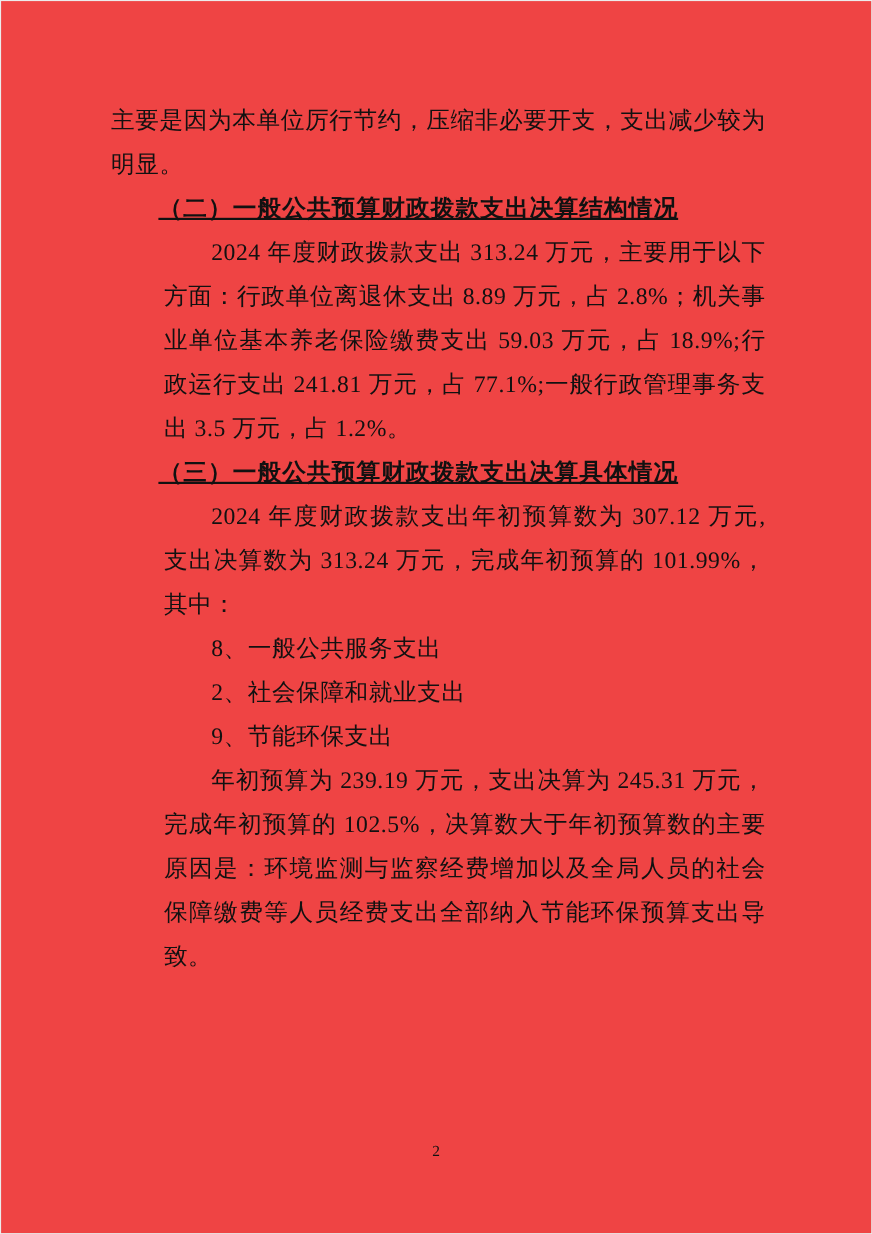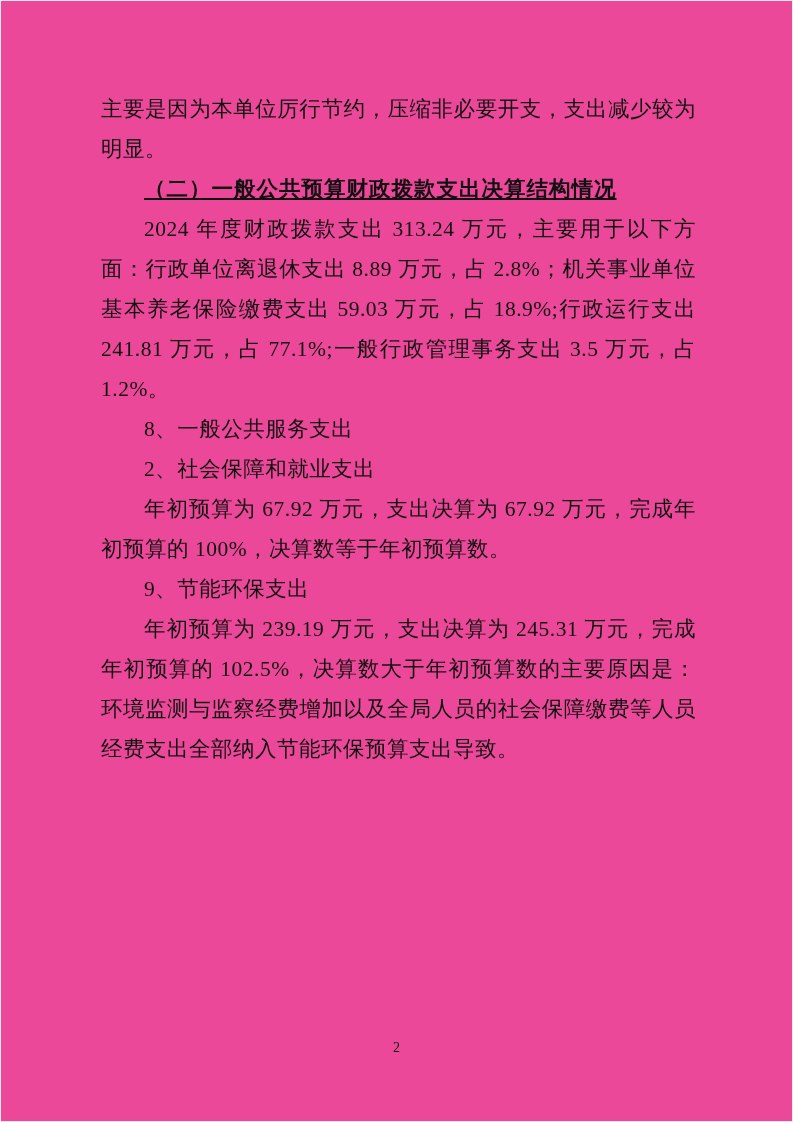--- a/index.html
+++ b/index.html
@@ -5,21 +5,21 @@
   html, body {
     margin: 0;
     padding: 0;
     background: #ffffff;
   }
   .page {
     position: relative;
     width: 793px;
     height: 1122px;
     box-sizing: border-box;
-    background: #ec4899;
+    background: #ef4444;
     border: 1px solid #ececec;
     overflow: hidden;
     font-family: "Liberation Serif", "DejaVu Serif", serif;
     color: #111111;
   }
   .doc-content {
     position: absolute;
     top: 88px;
     left: 100px;
     width: 595px;
@@ -27,20 +27,21 @@
   .doc-content p {
     margin: 0;
     font-size: 21.5px;
     line-height: 40px;
     text-align: justify;
     text-justify: inter-ideograph;
     letter-spacing: 0.5px;
   }
   p.body-indent {
     text-indent: 2em;
+    margin-left: 48px;
   }
   p.body-noindent {
     text-indent: 0;
   }
   p.section-heading {
     text-indent: 2em;
     font-weight: bold;
     letter-spacing: 1px;
     text-decoration: underline;
   }
@@ -57,21 +58,22 @@
   }
 </style>
 </head>
 <body>
 
 <div class="page">
   <div class="doc-content">
     <p class="body-noindent">主要是因为本单位厉行节约，压缩非必要开支，支出减少较为明显。</p>
     <p class="section-heading">（二）一般公共预算财政拨款支出决算结构情况</p>
     <p class="body-indent">2024 年度财政拨款支出 313.24 万元，主要用于以下方面：行政单位离退休支出 8.89 万元，占 2.8%；机关事业单位基本养老保险缴费支出 59.03 万元，占 18.9%;行政运行支出 241.81 万元，占 77.1%;一般行政管理事务支出 3.5 万元，占 1.2%。</p>
+    <p class="section-heading">（三）一般公共预算财政拨款支出决算具体情况</p>
+    <p class="body-indent">2024 年度财政拨款支出年初预算数为 307.12 万元, 支出决算数为 313.24 万元，完成年初预算的 101.99%，其中：</p>
     <p class="body-indent">8、一般公共服务支出</p>
     <p class="body-indent">2、社会保障和就业支出</p>
-    <p class="body-indent">年初预算为 67.92 万元，支出决算为 67.92 万元，完成年初预算的 100%，决算数等于年初预算数。</p>
     <p class="body-indent">9、节能环保支出</p>
     <p class="body-indent">年初预算为 239.19 万元，支出决算为 245.31 万元，完成年初预算的 102.5%，决算数大于年初预算数的主要原因是：环境监测与监察经费增加以及全局人员的社会保障缴费等人员经费支出全部纳入节能环保预算支出导致。</p>
   </div>
 
   <div class="page-footer">2</div>
 </div>
 
 </body></html>

